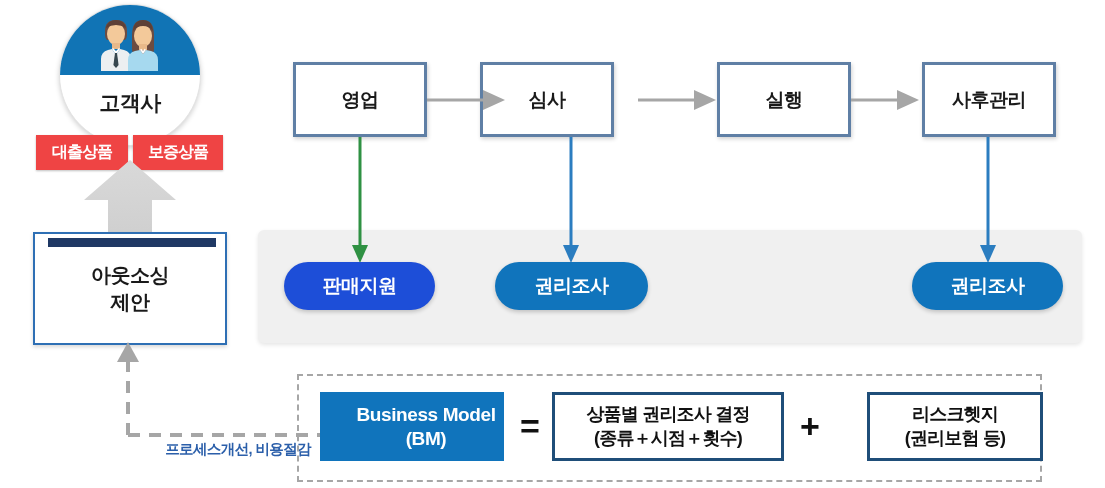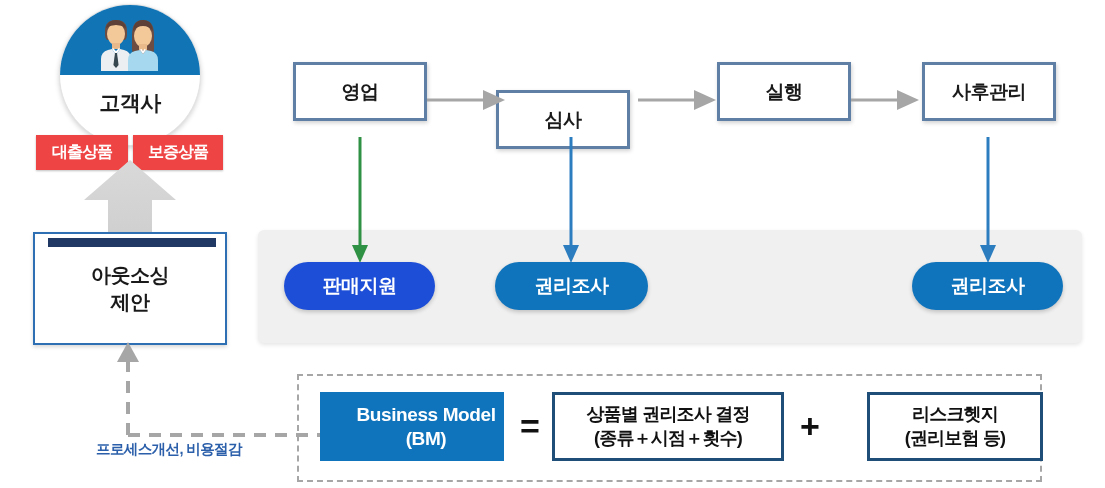--- a/index.html
+++ b/index.html
@@ -62,39 +62,39 @@
     position:absolute;left:0;top:0;width:100%;height:100%;
     display:flex;flex-direction:column;align-items:center;justify-content:center;
     font-size:20px;font-weight:bold;color:#1a1a1a;line-height:1.32;letter-spacing:-.5px;
   }
 
   
   #feedback-path{left:100px;top:340px;width:220px;height:120px;}
   #feedback-label{
     left:96px;top:440px;width:215px;
     font-size:14.5px;font-weight:bold;color:#2b5faa;letter-spacing:-.6px;
-    text-align:left;
+    text-align:right;
   }
 
   
   #grey-band{
     left:258px;top:230px;width:824px;height:113px;
     background:#f0f0f0;border-radius:6px;
     box-shadow:0 2px 4px rgba(0,0,0,.10);
   }
 
   
   .proc-box{
-    top:62px;width:134px;height:59px;
+    top:62px;width:134px;height:75px;
     background:#ffffff;border:3px solid #5f7fa5;
     box-shadow:1px 2px 4px rgba(0,0,0,.18);
     font-size:19px;font-weight:bold;color:#1a1a1a;letter-spacing:-.5px;
   }
   #proc-box-1{left:293px;}
-  #proc-box-2{left:496px;margin-top:28px;}
+  #proc-box-2{left:480px;}
   #proc-box-3{left:717px;}
   #proc-box-4{left:922px;}
 
   
   .proc-arrow{top:90px;width:80px;height:20px;}
   #proc-arrow-1{left:427px;}
   #proc-arrow-2{left:638px;}
   #proc-arrow-3{left:851px;}
 
   

